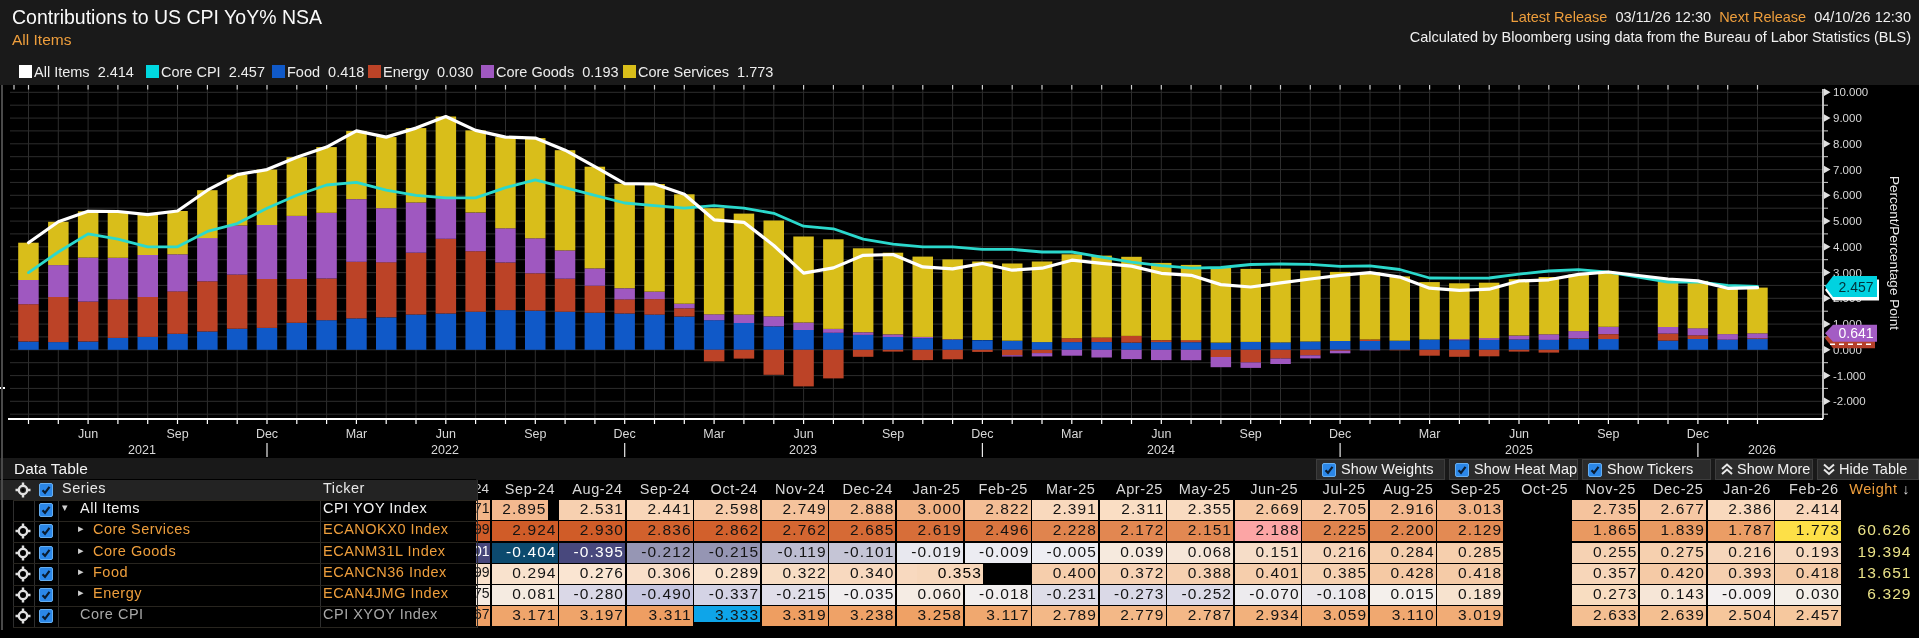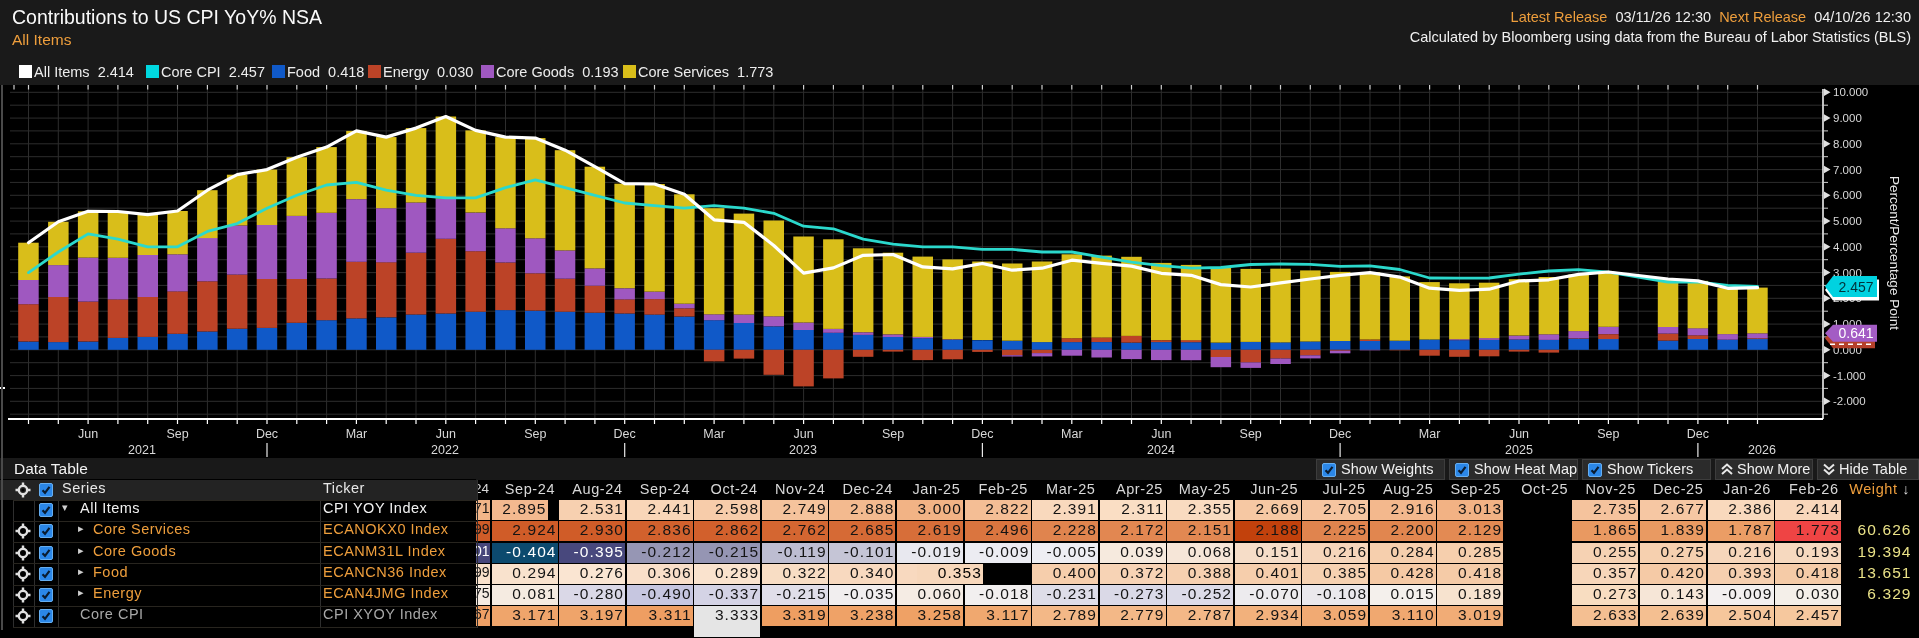--- a/index.html
+++ b/index.html
@@ -376,28 +376,28 @@
 <div class="cell" style="left:559.1px;top:521.3px;width:66.0px;height:20.200000000000045px;background:#d05c28;color:#141414">2.930</div>
 <div class="cell" style="left:626.7px;top:521.3px;width:66.0px;height:20.200000000000045px;background:#d2612d;color:#141414">2.836</div>
 <div class="cell" style="left:694.2px;top:521.3px;width:66.0px;height:20.200000000000045px;background:#d2602c;color:#141414">2.862</div>
 <div class="cell" style="left:761.8px;top:521.3px;width:66.0px;height:20.200000000000045px;background:#d46631;color:#141414">2.762</div>
 <div class="cell" style="left:829.4px;top:521.3px;width:66.0px;height:20.200000000000045px;background:#d66a35;color:#141414">2.685</div>
 <div class="cell" style="left:896.9px;top:521.3px;width:66.0px;height:20.200000000000045px;background:#d76e39;color:#141414">2.619</div>
 <div class="cell" style="left:964.5px;top:521.3px;width:66.0px;height:20.200000000000045px;background:#da753f;color:#141414">2.496</div>
 <div class="cell" style="left:1032.0px;top:521.3px;width:66.0px;height:20.200000000000045px;background:#e0844e;color:#141414">2.228</div>
 <div class="cell" style="left:1099.5px;top:521.3px;width:66.0px;height:20.200000000000045px;background:#e28751;color:#141414">2.172</div>
 <div class="cell" style="left:1167.1px;top:521.3px;width:66.0px;height:20.200000000000045px;background:#e28852;color:#141414">2.151</div>
-<div class="cell" style="left:1234.7px;top:521.3px;width:66.0px;height:20.200000000000045px;background:#c2410c;color:#141414">2.188</div>
+<div class="cell" style="left:1234.7px;top:521.3px;width:66.0px;height:20.200000000000045px;background:#fca5a5;color:#141414">2.188</div>
 <div class="cell" style="left:1302.2px;top:521.3px;width:66.0px;height:20.200000000000045px;background:#e0844e;color:#141414">2.225</div>
 <div class="cell" style="left:1369.8px;top:521.3px;width:66.0px;height:20.200000000000045px;background:#e1864f;color:#141414">2.200</div>
 <div class="cell" style="left:1437.3px;top:521.3px;width:66.0px;height:20.200000000000045px;background:#e38a53;color:#141414">2.129</div>
 <div class="cell" style="left:1572.4px;top:521.3px;width:66.0px;height:20.200000000000045px;background:#e99961;color:#141414">1.865</div>
 <div class="cell" style="left:1639.9px;top:521.3px;width:66.0px;height:20.200000000000045px;background:#e99a62;color:#141414">1.839</div>
 <div class="cell" style="left:1707.5px;top:521.3px;width:66.0px;height:20.200000000000045px;background:#eb9d65;color:#141414">1.787</div>
-<div class="cell" style="left:1775.1px;top:521.3px;width:66.0px;height:20.200000000000045px;background:#ef4444;color:#141414">1.773</div>
+<div class="cell" style="left:1775.1px;top:521.3px;width:66.0px;height:20.200000000000045px;background:#fde047;color:#141414">1.773</div>
 <div class="cell" style="left:424.1px;top:542.5px;width:66.0px;height:20.299999999999955px;background:#46467b;color:#fff;font-size:14px;letter-spacing:0;padding-right:0.5px">01</div>
 <div class="cell" style="left:491.6px;top:542.5px;width:66.0px;height:20.299999999999955px;background:#0c4a6e;color:#fff">-0.404</div>
 <div class="cell" style="left:559.1px;top:542.5px;width:66.0px;height:20.299999999999955px;background:#48487d;color:#fff">-0.395</div>
 <div class="cell" style="left:626.7px;top:542.5px;width:66.0px;height:20.299999999999955px;background:#9696b4;color:#141414">-0.212</div>
 <div class="cell" style="left:694.2px;top:542.5px;width:66.0px;height:20.299999999999955px;background:#9595b3;color:#141414">-0.215</div>
 <div class="cell" style="left:761.8px;top:542.5px;width:66.0px;height:20.299999999999955px;background:#bdbdd1;color:#141414">-0.119</div>
 <div class="cell" style="left:829.4px;top:542.5px;width:66.0px;height:20.299999999999955px;background:#c5c5d6;color:#141414">-0.101</div>
 <div class="cell" style="left:896.9px;top:542.5px;width:66.0px;height:20.299999999999955px;background:#e8e8ef;color:#141414">-0.019</div>
 <div class="cell" style="left:964.5px;top:542.5px;width:66.0px;height:20.299999999999955px;background:#ececf2;color:#141414">-0.009</div>
 <div class="cell" style="left:1032.0px;top:542.5px;width:66.0px;height:20.299999999999955px;background:#eeeef3;color:#141414">-0.005</div>
@@ -448,21 +448,21 @@
 <div class="cell" style="left:1369.8px;top:585.0px;width:66.0px;height:20.299999999999955px;background:#f4f0ec;color:#141414">0.015</div>
 <div class="cell" style="left:1437.3px;top:585.0px;width:66.0px;height:20.299999999999955px;background:#f7e3cf;color:#141414">0.189</div>
 <div class="cell" style="left:1572.4px;top:585.0px;width:66.0px;height:20.299999999999955px;background:#f8ddc1;color:#141414">0.273</div>
 <div class="cell" style="left:1639.9px;top:585.0px;width:66.0px;height:20.299999999999955px;background:#f6e6d7;color:#141414">0.143</div>
 <div class="cell" style="left:1707.5px;top:585.0px;width:66.0px;height:20.299999999999955px;background:#f3f0f0;color:#141414">-0.009</div>
 <div class="cell" style="left:1775.1px;top:585.0px;width:66.0px;height:20.299999999999955px;background:#f4efe9;color:#141414">0.030</div>
 <div class="cell" style="left:424.1px;top:606.3px;width:66.0px;height:20.200000000000045px;background:#efa065;color:#141414;font-size:14px;letter-spacing:0;padding-right:0.5px">67</div>
 <div class="cell" style="left:491.6px;top:606.3px;width:66.0px;height:20.200000000000045px;background:#efa56b;color:#141414">3.171</div>
 <div class="cell" style="left:559.1px;top:606.3px;width:66.0px;height:20.200000000000045px;background:#efa46a;color:#141414">3.197</div>
 <div class="cell" style="left:626.7px;top:606.3px;width:66.0px;height:20.200000000000045px;background:#ee9e62;color:#141414">3.311</div>
-<div class="cell" style="left:694.2px;top:606.3px;width:66.0px;height:31px;background:#e5e5e5;color:#141414">3.333</div>
+<div class="cell" style="left:694.2px;top:606.3px;width:66.0px;height:16px;background:#0ea5e9;color:#141414">3.333</div>
 <div class="cell" style="left:761.8px;top:606.3px;width:66.0px;height:20.200000000000045px;background:#ee9e61;color:#141414">3.319</div>
 <div class="cell" style="left:829.4px;top:606.3px;width:66.0px;height:20.200000000000045px;background:#efa267;color:#141414">3.238</div>
 <div class="cell" style="left:896.9px;top:606.3px;width:66.0px;height:20.200000000000045px;background:#efa165;color:#141414">3.258</div>
 <div class="cell" style="left:964.5px;top:606.3px;width:66.0px;height:20.200000000000045px;background:#f0a86f;color:#141414">3.117</div>
 <div class="cell" style="left:1032.0px;top:606.3px;width:66.0px;height:20.200000000000045px;background:#f3b887;color:#141414">2.789</div>
 <div class="cell" style="left:1099.5px;top:606.3px;width:66.0px;height:20.200000000000045px;background:#f3b887;color:#141414">2.779</div>
 <div class="cell" style="left:1167.1px;top:606.3px;width:66.0px;height:20.200000000000045px;background:#f3b887;color:#141414">2.787</div>
 <div class="cell" style="left:1234.7px;top:606.3px;width:66.0px;height:20.200000000000045px;background:#f2b17c;color:#141414">2.934</div>
 <div class="cell" style="left:1302.2px;top:606.3px;width:66.0px;height:20.200000000000045px;background:#f1aa73;color:#141414">3.059</div>
 <div class="cell" style="left:1369.8px;top:606.3px;width:66.0px;height:20.200000000000045px;background:#f0a870;color:#141414">3.110</div>

